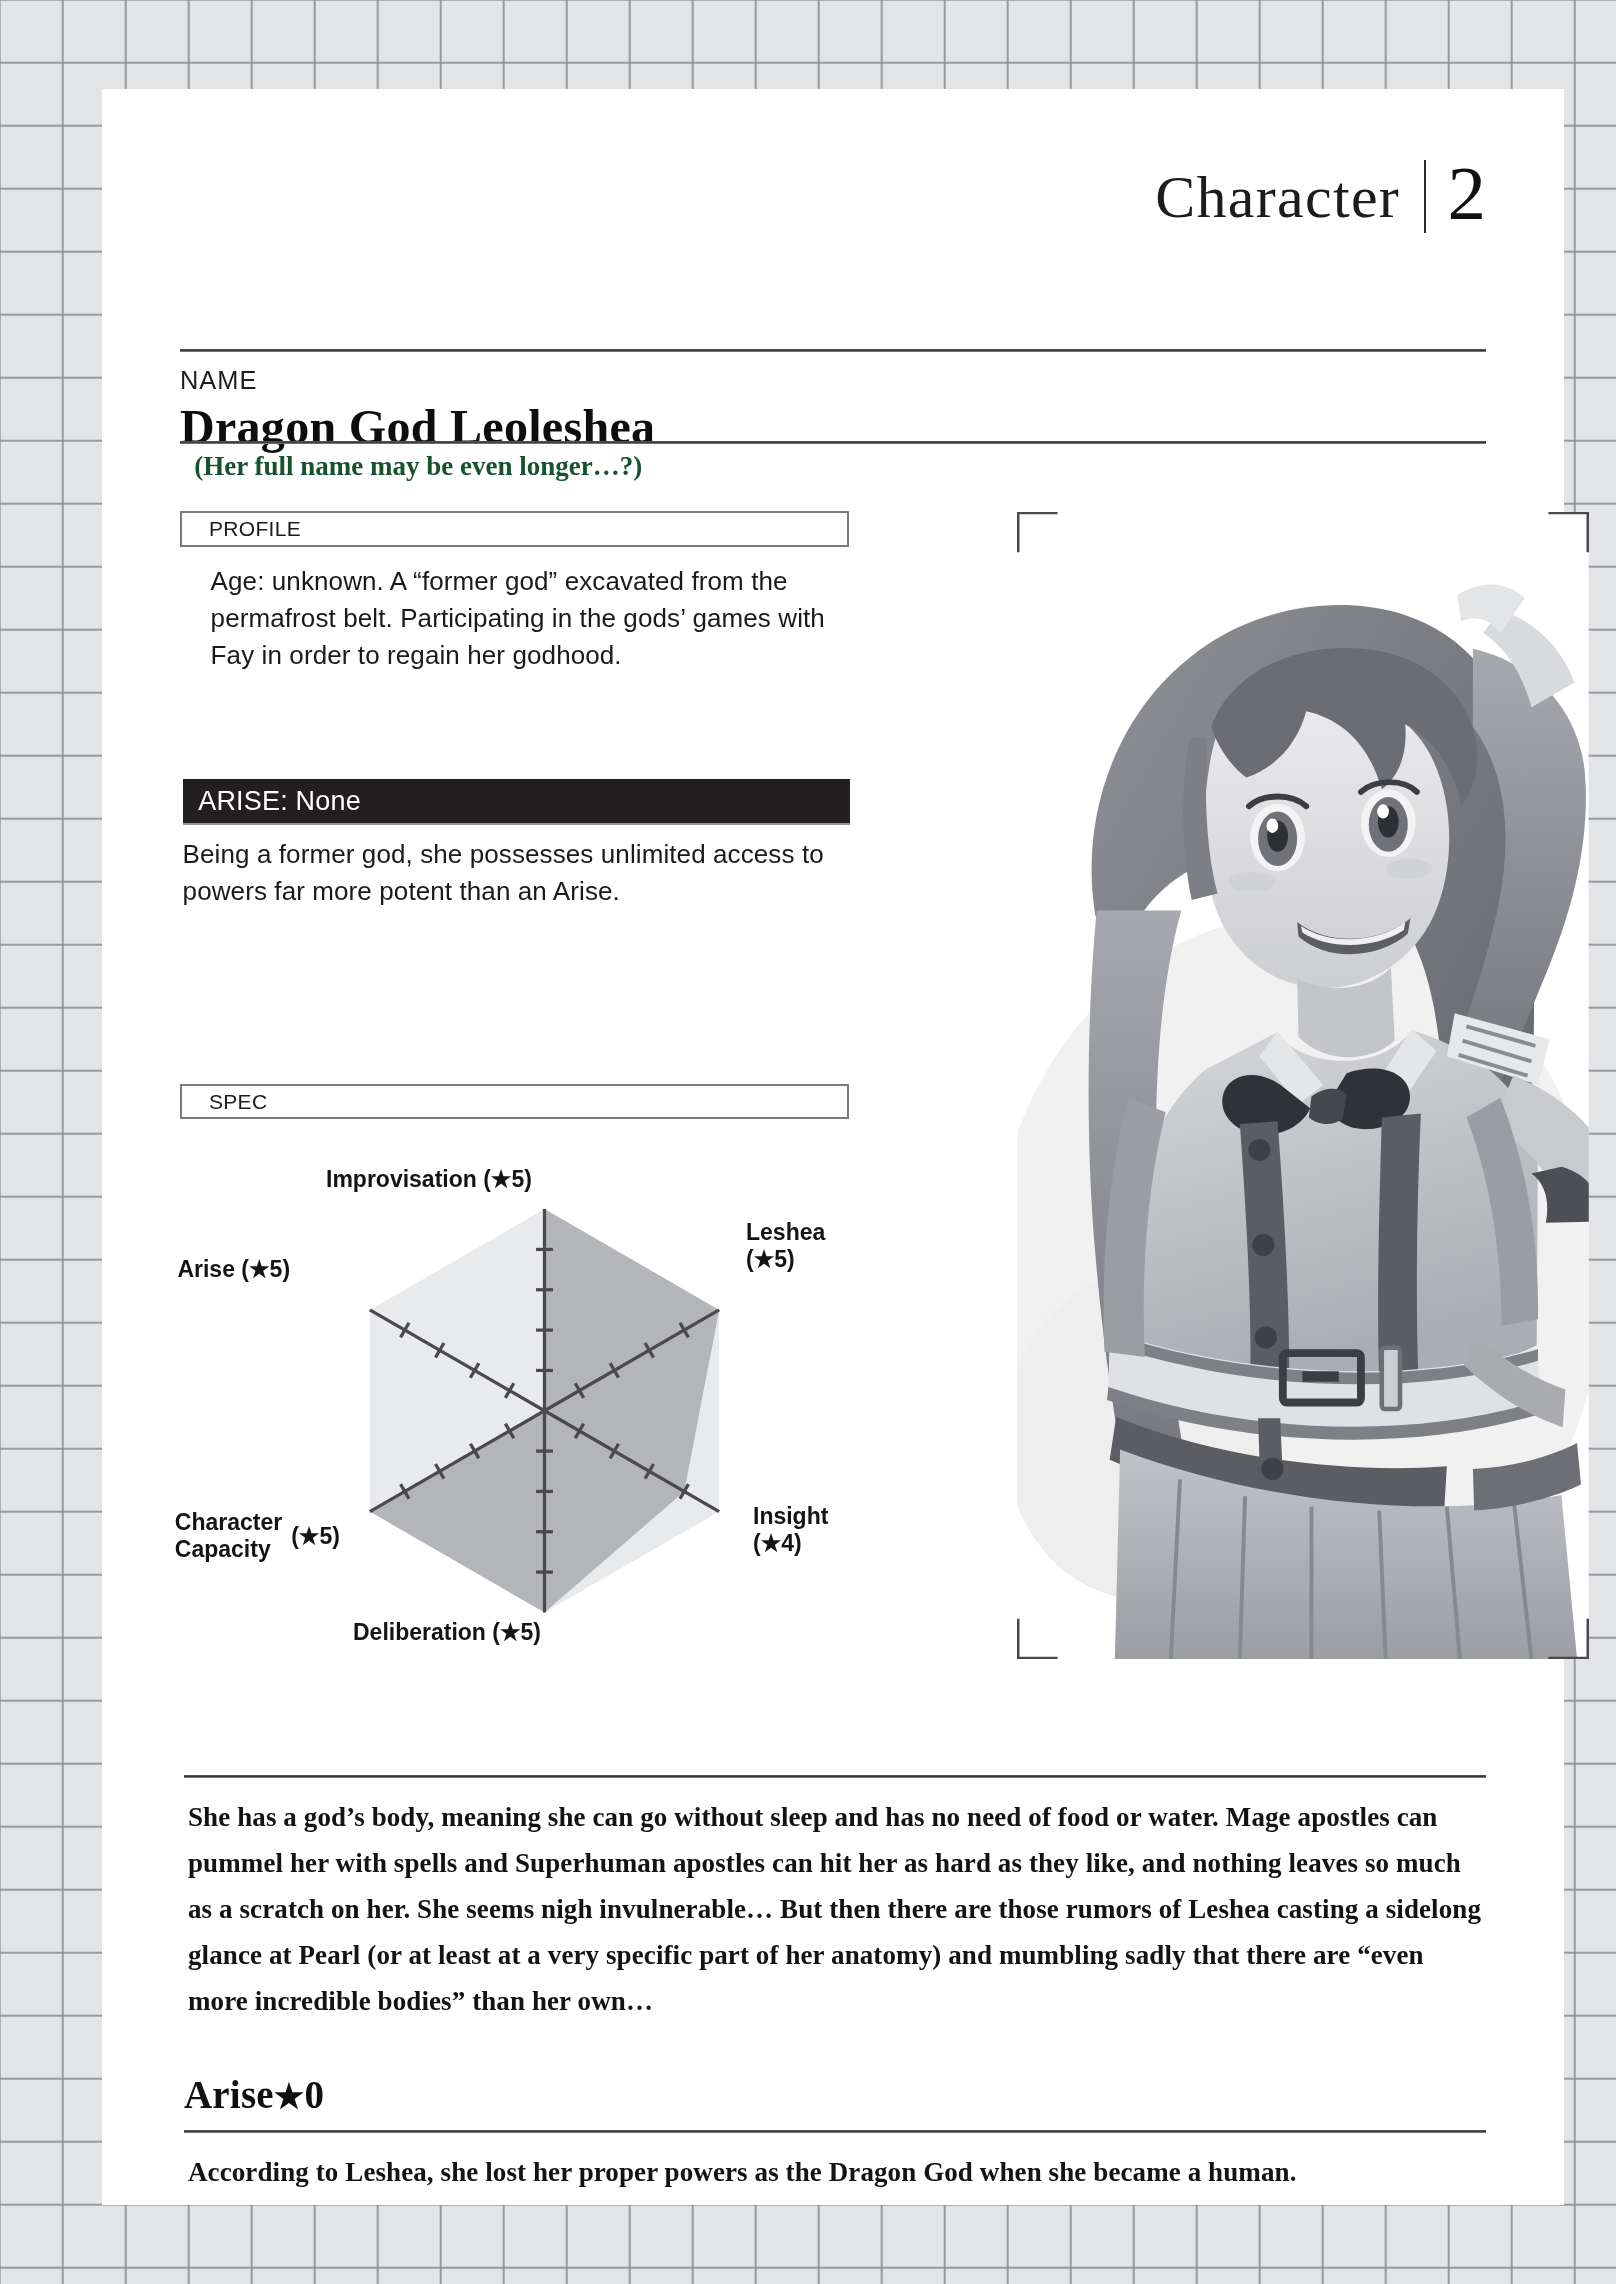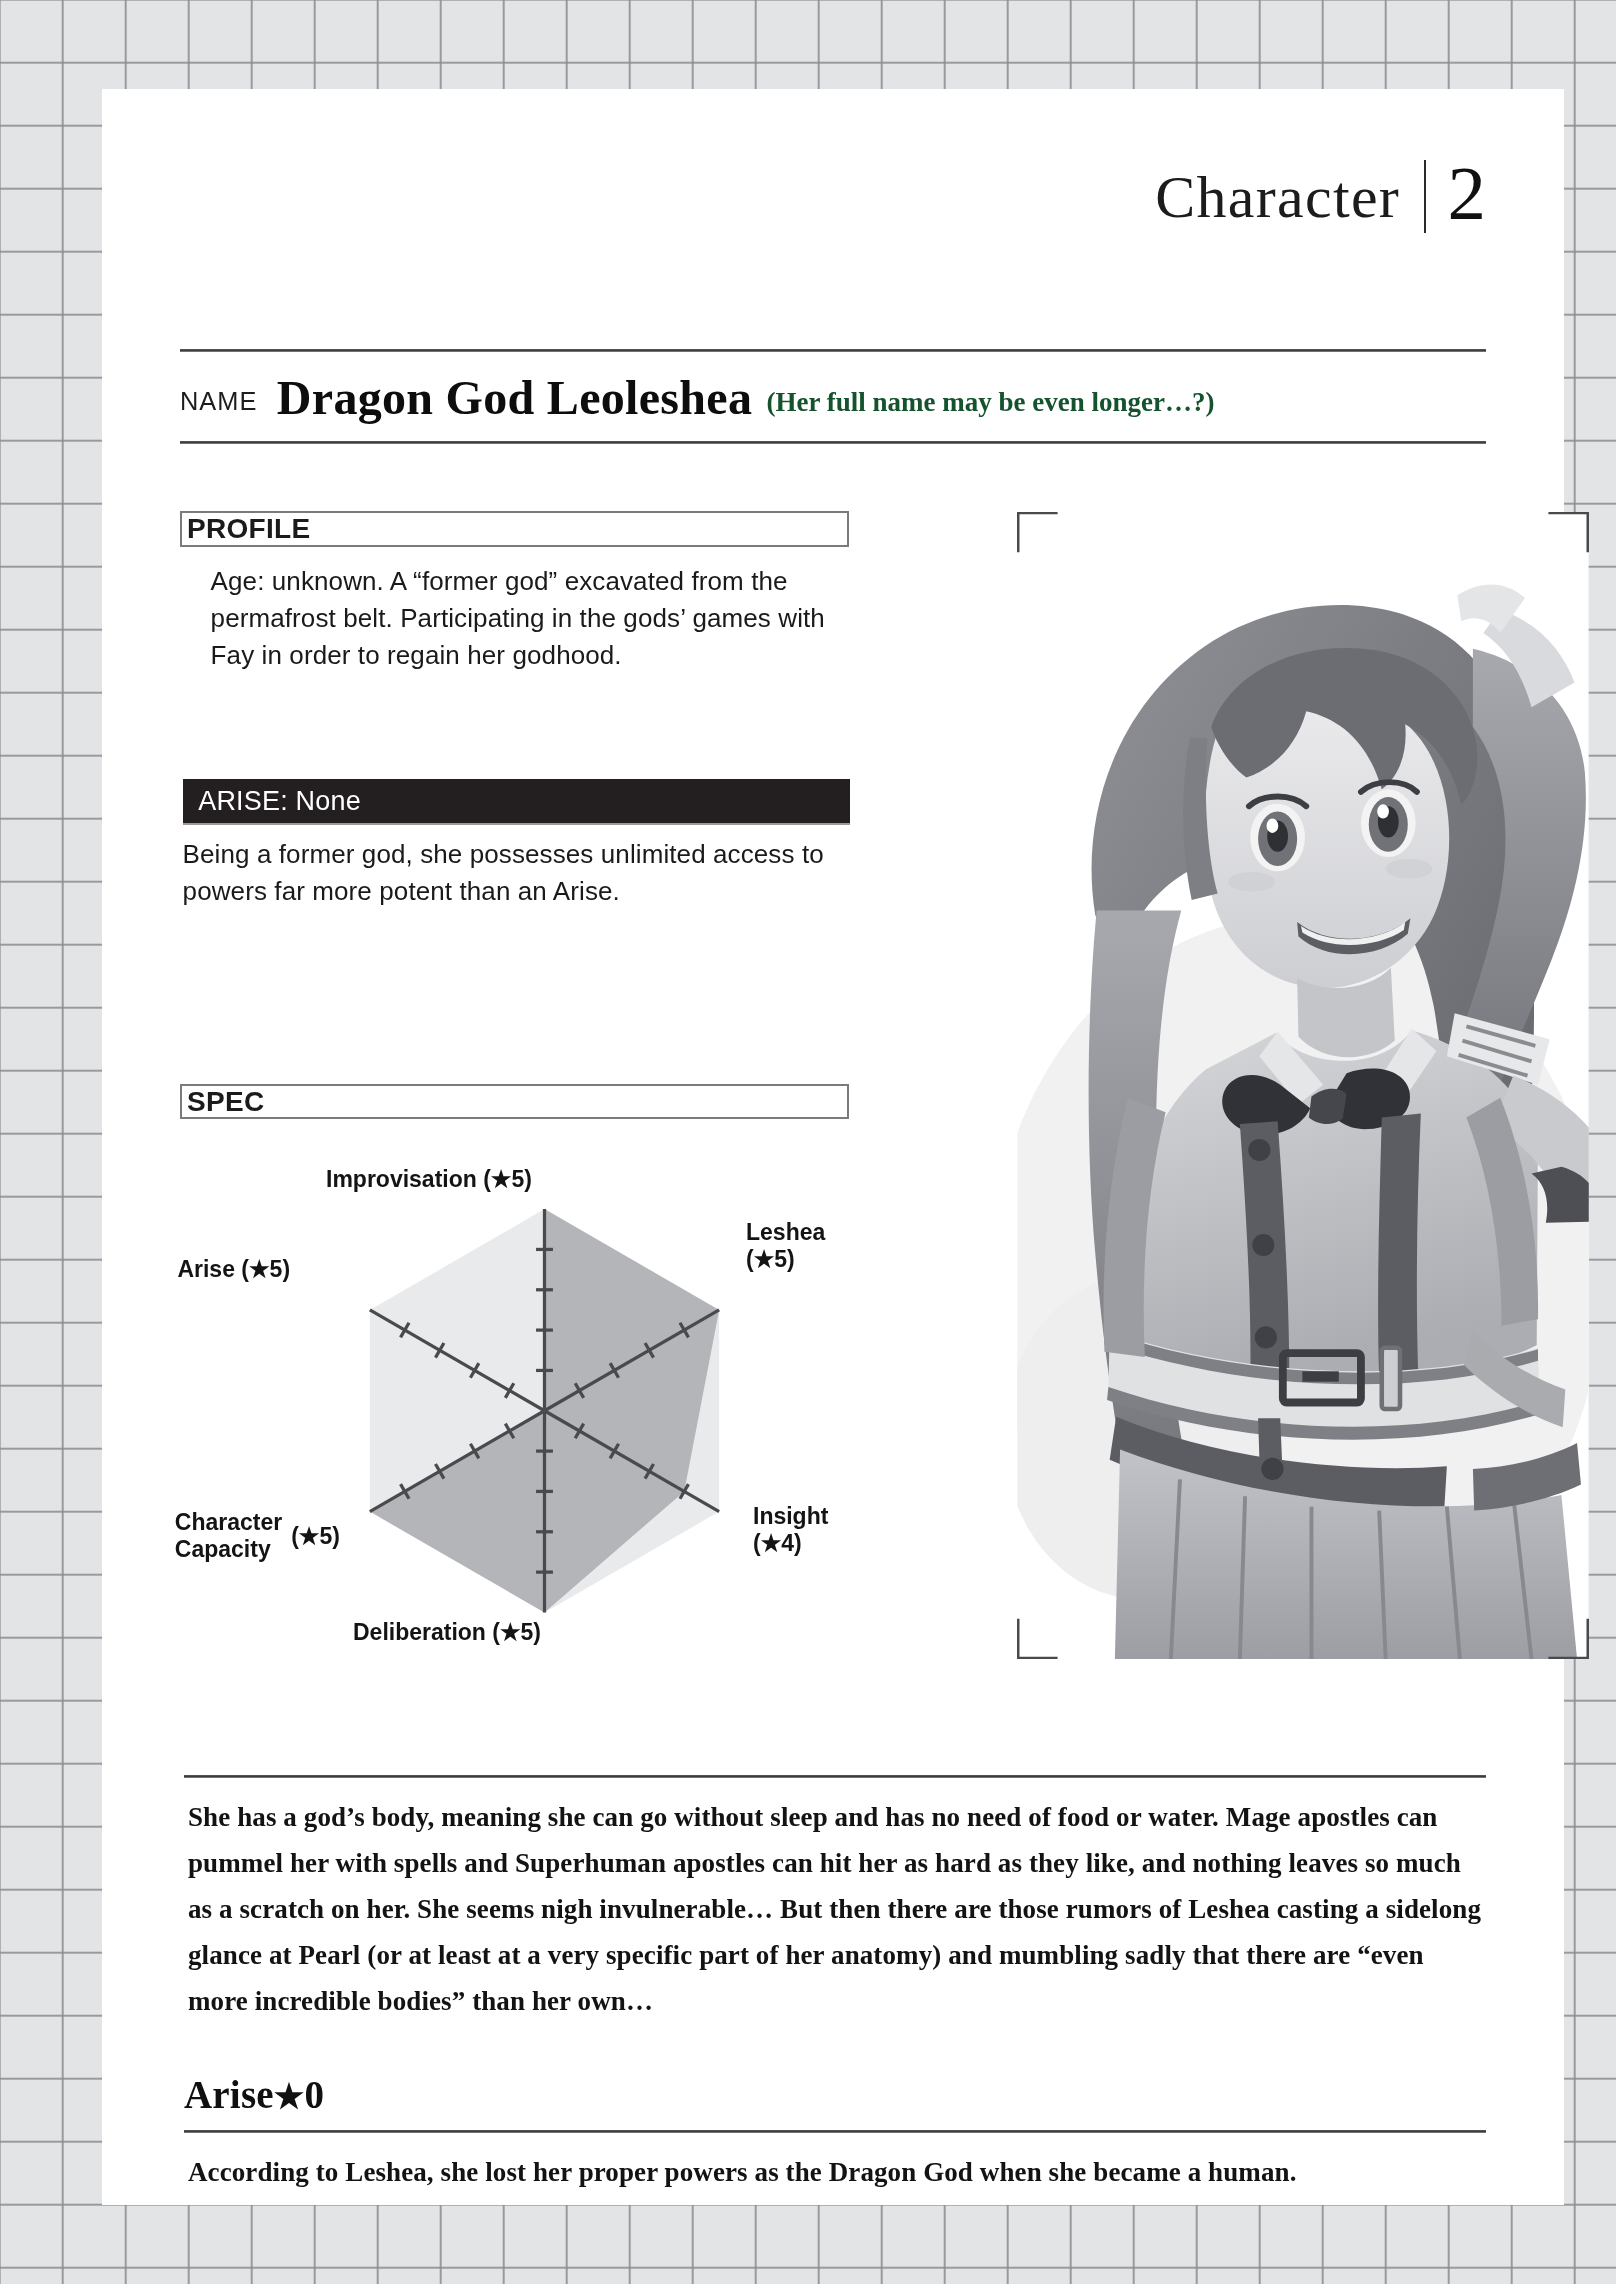--- a/index.html
+++ b/index.html
@@ -69,20 +69,21 @@
   }
 
   
   .name-row {
     position: absolute;
     left: 78px;
     top: 281px;
     right: 78px;
     display: flex;
     align-items: baseline;
+    flex-direction: column;
   }
   .name-tag {
     font-family: "Liberation Sans", sans-serif;
     font-size: 25.4px;
     letter-spacing: 1px;
     color: #1d1d1d;
     padding-right: 19.5px;
     position: relative;
     top: -3.9px;
   }
@@ -108,25 +109,24 @@
 
   .sec-box {
     position: absolute;
     border: 2px solid #7b7b7b;
     background: #ffffff;
     box-sizing: border-box;
     display: flex;
     align-items: center;
   }
   .sec-box-label {
-    font-size: 28px;
+    font-size: 21px;
     color: #1b1b1b;
     letter-spacing: 0.3px;
-    padding-left: 5px;
-    font-weight: bold;
+    padding-left: 27px;
   }
 
   .sec-black {
     position: absolute;
     background: #231f20;
     display: flex;
     align-items: center;
     box-shadow: 0 2px 0 0 #9a9a9a;
   }
   .sec-black-label {

